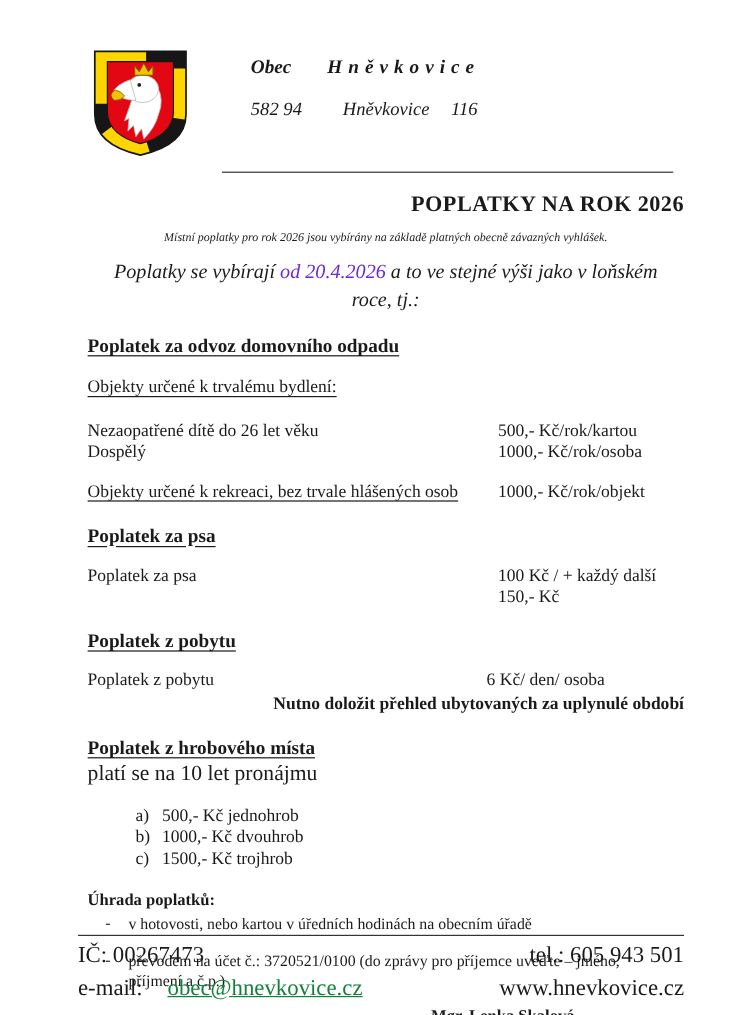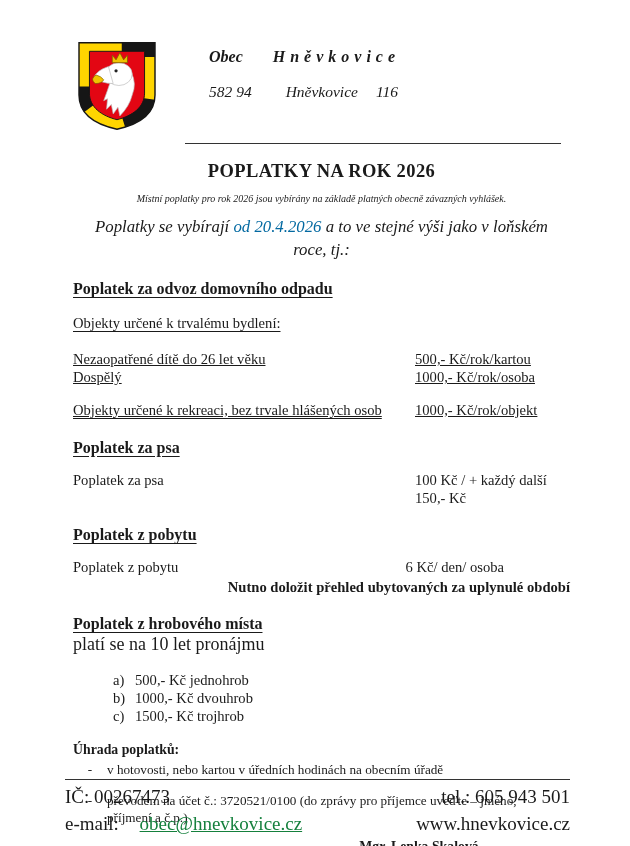--- a/index.html
+++ b/index.html
@@ -16,29 +16,29 @@
   .crest{width:88px;height:95px;flex:0 0 88px;}
   .header-text{margin-left:48px;margin-top:10px;}
   .org-line{font-size:16px;font-weight:bold;font-style:italic;}
   .org-line .org-name{margin-left:30px;letter-spacing:5px;}
   .addr-line{font-size:15.5px;font-style:italic;margin-top:17px;}
   .addr-line .addr-city{margin-left:34px;}
   .addr-line .addr-num{margin-left:18px;}
   .header-rule{border:0;border-top:1.6px solid #333;margin:10px 0 0 112px;width:376px;}
 
   
-  .doc-title{text-align:center;font-size:18.5px;font-weight:bold;margin-top:17px;letter-spacing:.4px;}
+  .doc-title{text-align:right;font-size:18.5px;font-weight:bold;margin-top:17px;letter-spacing:.4px;}
   .doc-subtitle{text-align:center;font-size:10px;font-style:italic;margin-top:11px;}
   .doc-intro{text-align:center;font-size:16.8px;font-style:italic;margin-top:12px;padding:0 8px;line-height:1.35;}
-  .red{color:#0369a1;}
+  .red{color:#6d28d9;}
 
   
   .sec-heading{font-size:16px;font-weight:bold;text-decoration:underline;text-underline-offset:3px;margin-top:19px;}
   .sub-underline{font-size:14.6px;text-decoration:underline;text-underline-offset:3px;margin-top:17px;}
-  .fee-rows{margin-top:19px;text-decoration:underline;}
+  .fee-rows{margin-top:19px;}
   .fee-row{display:flex;font-size:14.6px;line-height:1.22;}
   .fee-row .label{flex:0 0 342px;}
   .fee-row.spaced{margin-top:15px;}
   .fee-row .label.u{text-decoration:underline;text-underline-offset:3px;}
   .fee-row.between{justify-content:space-between;}
   .fee-row .val-right{margin-left:auto;}
   .stay-val{padding-right:66px;}
   .note-line{font-size:14.6px;font-weight:bold;text-align:right;margin-top:2px;}
   .grave-sub{font-size:18px;margin-top:1px;}
   .grave-list{margin:16px 0 0 40px;font-size:14.6px;line-height:1.24;}

